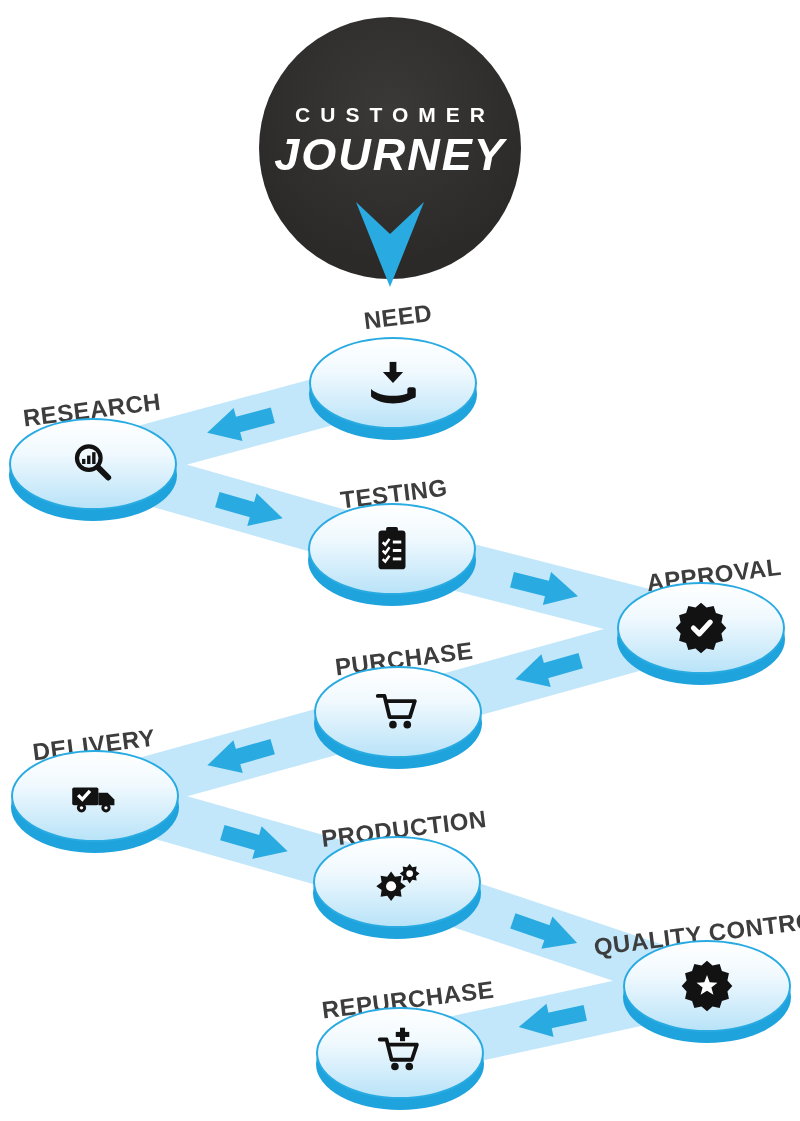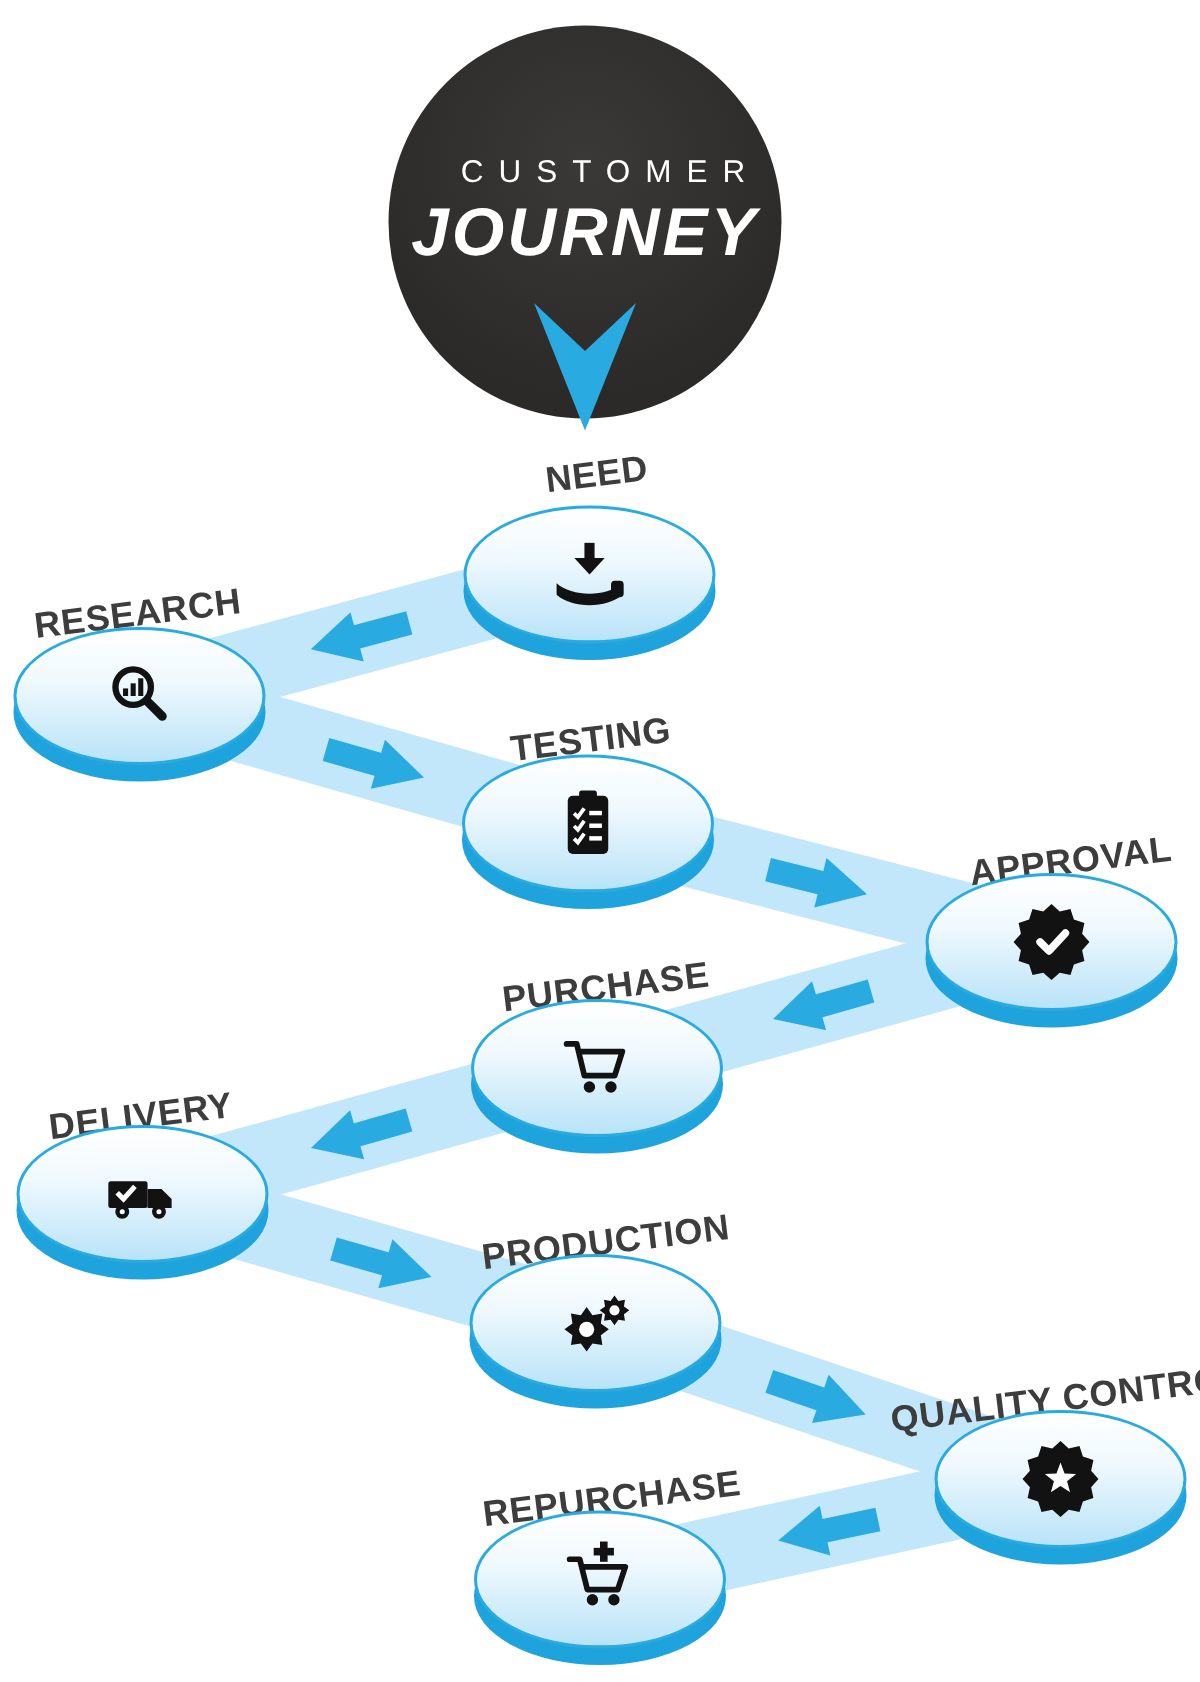--- a/index.html
+++ b/index.html
@@ -32,22 +32,22 @@
     transform:translateX(-50%) rotate(-7deg);
   }
 
   
   .bigcircle{
     position:absolute;left:259px;top:17px;width:262px;height:262px;border-radius:50%;
     background:radial-gradient(circle at 50% 35%,#3a3938 0%,#2b2a29 72%);
     z-index:2;color:#ffffff;text-align:center;
   }
   .bigcircle .l1{
-    position:absolute;top:86px;left:12px;width:100%;
-    font-size:21px;font-weight:normal;letter-spacing:10px;text-indent:10px;
+    position:absolute;top:86px;left:0;width:100%;
+    font-size:21px;font-weight:bold;letter-spacing:10px;text-indent:10px;
   }
   .bigcircle .l2{
     position:absolute;top:112px;left:0;width:100%;
     font-size:45px;font-weight:bold;letter-spacing:2px;font-style:italic;
   }
 </style>
 </head>
 <body>
 
 <div id="stage">

